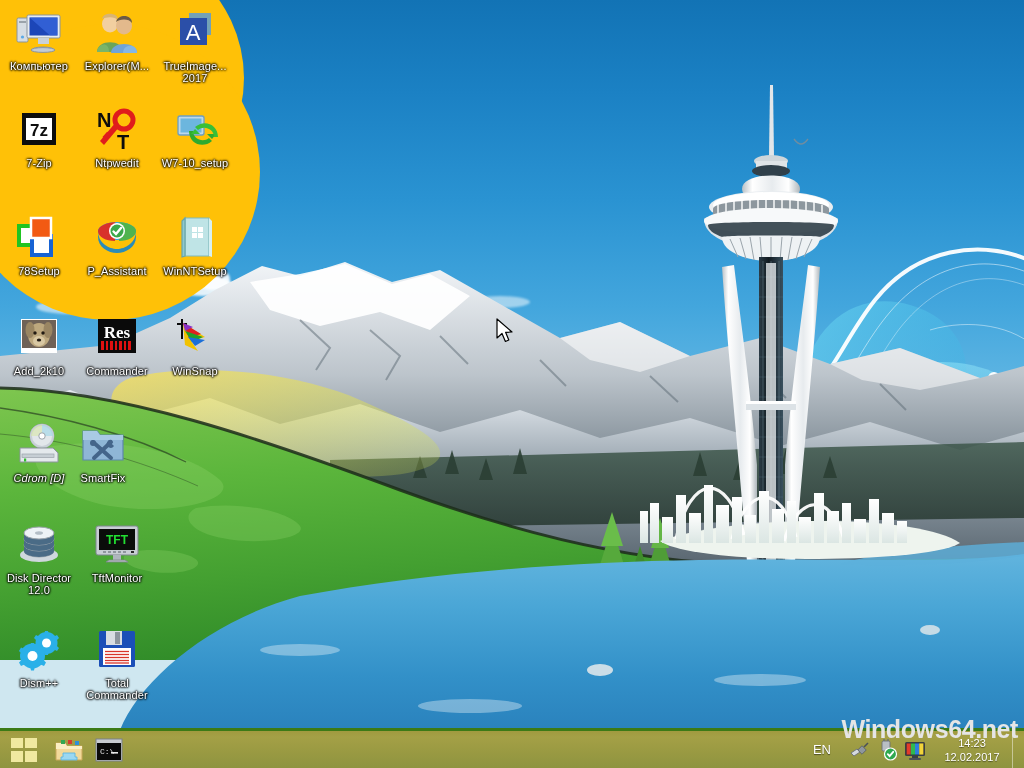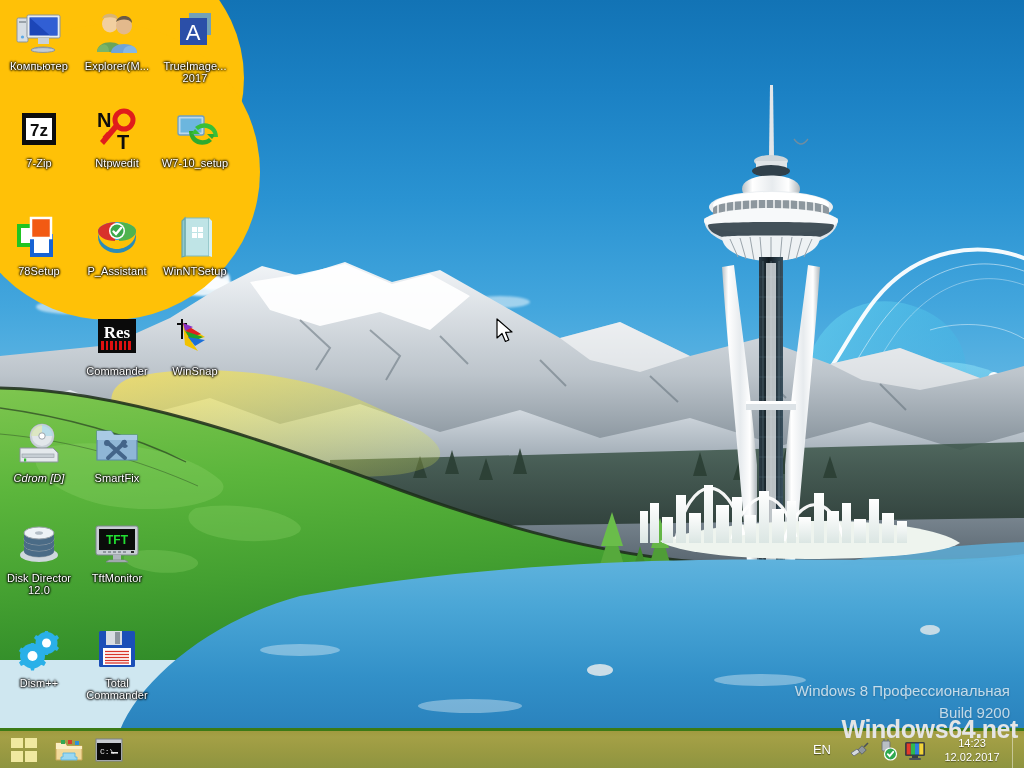--- a/index.html
+++ b/index.html
@@ -520,20 +520,35 @@
     <path d="M38,5 L41,8 L41,44 L38,43Z" fill="#d8f0f1"></path>
     <g fill="#ffffff">
       <rect x="21" y="14" width="5" height="5"></rect>
               <rect x="27" y="14" width="5" height="5"></rect>
       <rect x="21" y="20" width="5" height="5"></rect>
               <rect x="27" y="20" width="5" height="5"></rect>
     </g>
           </svg></div>
         <div class="cap">WinNTSetup</div>
       </div>
+      <div class="dicon" style="left: 0px; top: 313px;">
+        <div class="glyph"><svg width="48" height="48" viewBox="0 0 48 48">
+    <rect x="6" y="6" width="36" height="34" fill="#ffffff"></rect>
+    <rect x="7" y="7" width="34" height="28" fill="#6f6257"></rect>
+    <ellipse cx="24" cy="22" rx="11" ry="12" fill="#bda87e"></ellipse>
+    <ellipse cx="15" cy="17" rx="4.5" ry="8" fill="#9a8663"></ellipse>
+    <ellipse cx="33" cy="17" rx="4.5" ry="8" fill="#9a8663"></ellipse>
+    <ellipse cx="24" cy="28" rx="6" ry="5" fill="#d9c8a3"></ellipse>
+    <circle cx="20" cy="20" r="1.7" fill="#211a12"></circle>
+    <circle cx="28" cy="20" r="1.7" fill="#211a12"></circle>
+    <ellipse cx="24" cy="27" rx="2.2" ry="1.6" fill="#231b13"></ellipse>
+    <rect x="7" y="35" width="34" height="4" fill="#ffffff"></rect>
+          </svg></div>
+        <div class="cap">Add_2k10</div>
+      </div>
       <div class="dicon" style="left: 78px; top: 313px;">
         <div class="glyph"><svg width="48" height="48" viewBox="0 0 48 48">
     <rect x="5" y="6" width="38" height="34" fill="#0a0a0a"></rect>
     <text x="24" y="25" font-family="'Liberation Serif',serif" font-weight="bold" font-size="17" fill="#ffffff" text-anchor="middle">Res</text>
     <g fill="#e01010">
       <rect x="8" y="28" width="3" height="9"></rect>
               <rect x="13" y="28" width="2" height="9"></rect>
       <rect x="17" y="28" width="3" height="9"></rect>
               <rect x="22" y="28" width="2" height="9"></rect>
       <rect x="26" y="28" width="3" height="9"></rect>
@@ -560,21 +575,21 @@
     <circle cx="27" cy="16" r="11" fill="none" stroke="#c8d0d6" stroke-width="2"></circle>
     <path d="M27,5 A11,11 0 0,1 38,16 L27,16Z" fill="#a8d8e8" opacity=".7"></path>
     <path d="M16,16 A11,11 0 0,1 27,5 L27,16Z" fill="#d8e8a8" opacity=".6"></path>
     <circle cx="27" cy="16" r="3.2" fill="#ffffff" stroke="#9aa3aa"></circle>
     <path d="M5,28 L38,28 L43,33 L43,42 L5,42Z" fill="#e4e9ec" stroke="#8b949b"></path>
     <rect x="7" y="34" width="32" height="3.5" fill="#c6ced4" stroke="#9aa3aa" stroke-width=".7"></rect>
     <rect x="9" y="38.5" width="2.2" height="3" fill="#2fbf2f"></rect>
           </svg></div>
         <div class="cap">Cdrom [D]</div>
       </div>
-      <div class="dicon" style="left: 78px; top: 420px;">
+      <div class="dicon" style="left: 64px; top: 420px;">
         <div class="glyph"><svg width="48" height="48" viewBox="0 0 48 48">
     <path d="M4,11 L18,11 L21,15 L44,15 L44,40 L4,40Z" fill="#8fb6d6" stroke="#5d87ab" stroke-width="1.2"></path>
     <path d="M4,11 L18,11 L21,15 L44,15 L44,20 L4,20Z" fill="#a9cae4"></path>
     <path d="M14,22 L32,38" stroke="#44658a" stroke-width="4" stroke-linecap="round"></path>
     <path d="M32,22 L15,38" stroke="#44658a" stroke-width="4" stroke-linecap="round"></path>
     <circle cx="14" cy="23" r="3" fill="#44658a"></circle>
     <path d="M33,20 a4,4 0 1,0 2,6 l-3,-3Z" fill="#44658a"></path>
           </svg></div>
         <div class="cap">SmartFix</div>
       </div>
@@ -636,24 +651,20 @@
               <path d="M12,29.5 L36,29.5"></path>
       <path d="M12,32.5 L36,32.5"></path>
               <path d="M12,35.5 L36,35.5"></path>
       <path d="M12,38 L36,38"></path>
     </g>
           </svg></div>
         <div class="cap">Total<br>Commander</div>
       </div>
     </div>
 
-  <div id="watermark">
-    <div>Windows 8 Профессиональная</div>
-    <div>Build 9200</div>
-  </div>
 
   <div id="site-stamp">Windows64.net</div>
 
   <svg id="cursor" width="20" height="28" viewBox="0 0 20 28" style="left: 496px; top: 318px;">
     <path d="M1,1 L1,20 L6,15.5 L9.4,23.5 L12.8,22 L9.6,14.3 L16,14Z" fill="#ffffff" stroke="#000000" stroke-width="1.2" stroke-linejoin="round"></path>
   </svg>
 
   <div id="taskbar">
 
     <div id="start-button">

